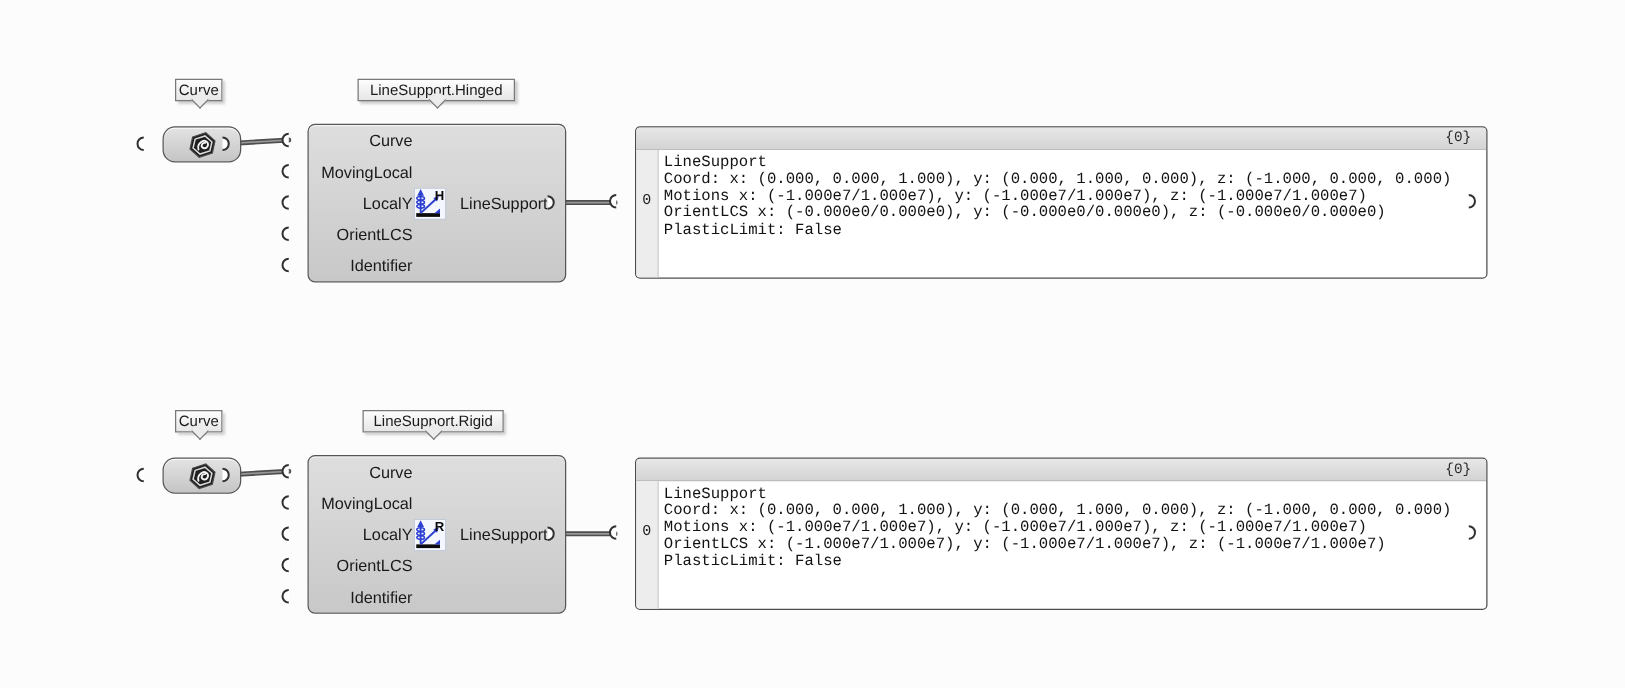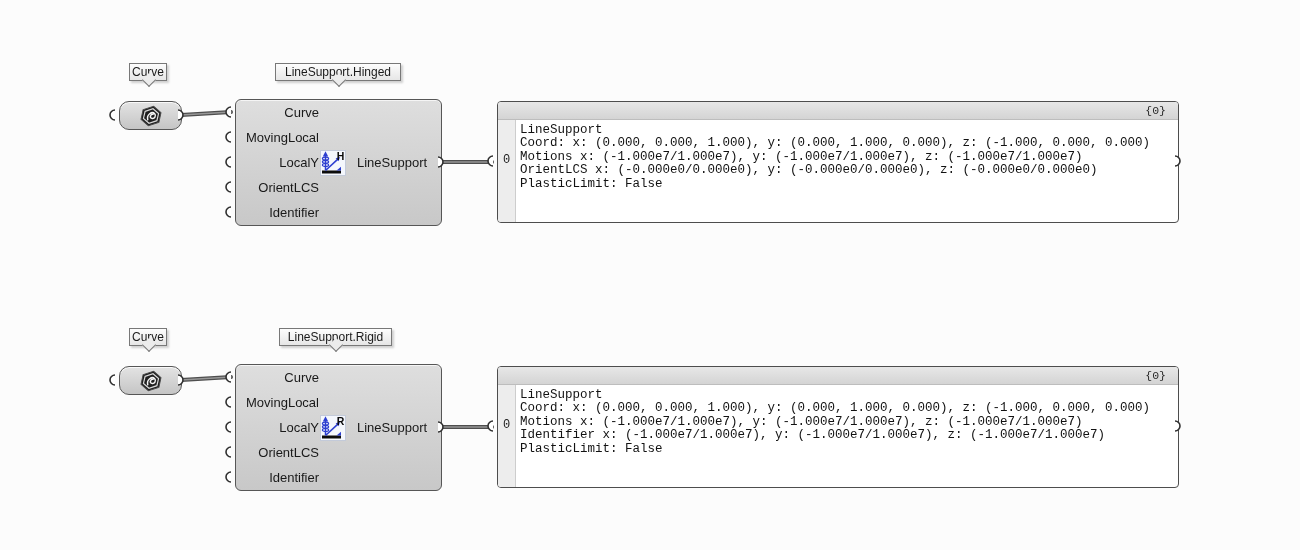--- a/index.html
+++ b/index.html
@@ -4,21 +4,21 @@
 <style>
   html,body { margin:0; padding:0; }
   body {
     width:1300px; height:550px; position:relative; overflow:hidden;
     background:#fcfcfc;
     font-family:"Liberation Sans", sans-serif;
   }
   .layer { position:absolute; left:0; top:0; width:1300px; height:550px; }
   #wire-layer { z-index:1; }
   #grip-layer { z-index:3; pointer-events:none; }
-  .group { position:absolute; left:4px; width:1088px; height:285px; z-index:2; }
+  .group { position:absolute; left:15px; width:1088px; height:285px; z-index:2; }
 
   
   .balloon {
     position:absolute; height:18px; box-sizing:border-box;
     background:linear-gradient(180deg,#fdfdfd,#e6e6e6);
     border:1px solid #787878; box-shadow:2px 2px 2px rgba(0,0,0,.18);
     font-size:12px; color:#1a1a1a; text-align:center; line-height:16px;
   }
   .balloon .tip {
     position:absolute; bottom:-5px; left:50%; margin-left:-4.5px;
@@ -214,21 +214,21 @@
   </div>
 
   <div class="panel">
     <div class="panel-header">{0}</div>
     <div class="panel-margin"></div>
     <div class="panel-index">0</div>
     <div class="panel-text">
       <div class="panel-line">LineSupport</div>
       <div class="panel-line">Coord: x: (0.000, 0.000, 1.000), y: (0.000, 1.000, 0.000), z: (-1.000, 0.000, 0.000)</div>
       <div class="panel-line">Motions x: (-1.000e7/1.000e7), y: (-1.000e7/1.000e7), z: (-1.000e7/1.000e7)</div>
-      <div class="panel-line">Identifier x: (-1.000e7/1.000e7), y: (-1.000e7/1.000e7), z: (-1.000e7/1.000e7)</div>
+      <div class="panel-line">OrientLCS x: (-1.000e7/1.000e7), y: (-1.000e7/1.000e7), z: (-1.000e7/1.000e7)</div>
       <div class="panel-line">PlasticLimit: False</div>
     </div>
   </div>
 </div>
 
 <svg id="grip-layer" class="layer" viewBox="0 0 1300 550">
 
   <path class="grip" d="M115,110 A5,5 0 0 0 115,120"></path>
   <path class="grip" d="M178,110 A5,5 0 0 1 178,120"></path>
   <path class="grip" d="M231,107 A5,5 0 0 0 231,117"></path>

